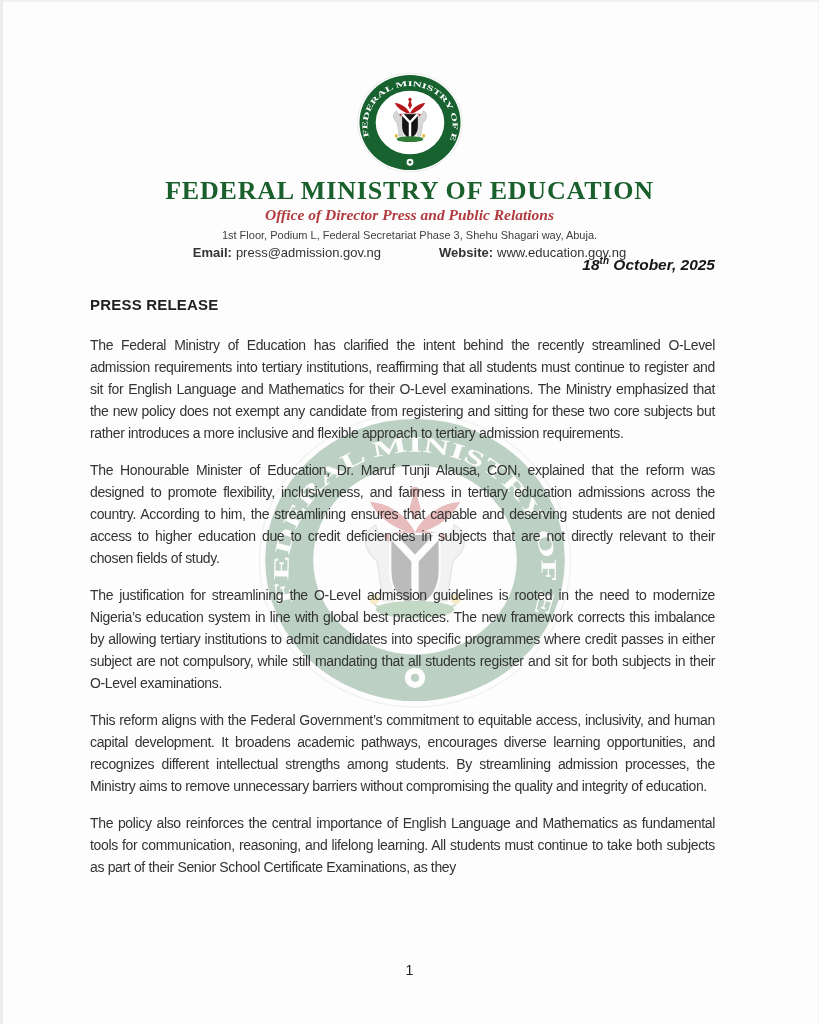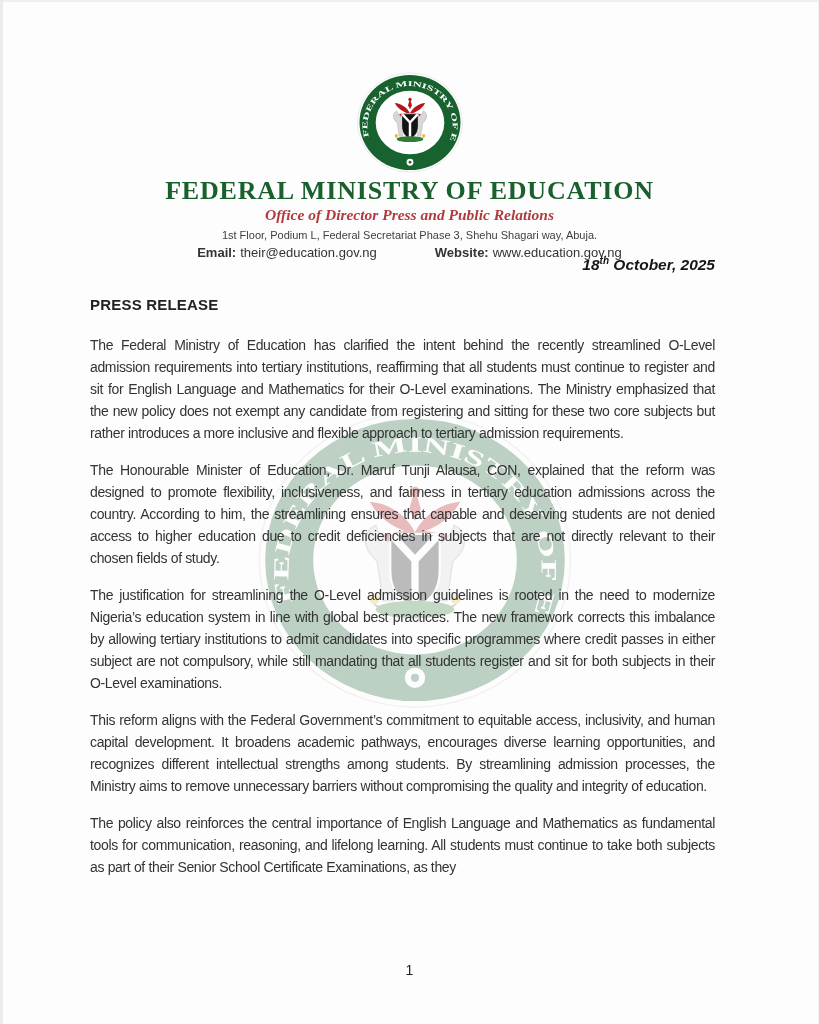--- a/index.html
+++ b/index.html
@@ -110,21 +110,21 @@
           <circle cx="82" cy="130" r="3.4" fill="#e5bd3a"></circle>
           <circle cx="138" cy="130" r="3.4" fill="#e5bd3a"></circle>
         </g>
       </g>
     </svg>
 
     <div class="ministry-name">FEDERAL MINISTRY OF EDUCATION</div>
     <div class="office-line">Office of Director Press and Public Relations</div>
     <div class="address-line">1st Floor, Podium L, Federal Secretariat Phase 3, Shehu Shagari way, Abuja.</div>
     <div class="contact-line">
-      <span class="label">Email:</span><span class="value">their@education.gov.ng</span><span class="label website-label">Website:</span><span class="value">www.education.gov.ng</span>
+      <span class="label">Email:</span><span class="value">press@admission.gov.ng</span><span class="label website-label">Website:</span><span class="value">www.education.gov.ng</span>
     </div>
   </header>
 
   <div class="date-line">
     <span>18</span><sup>th</sup><span> October, 2025</span>
   </div>
 
   <main class="content">
     <div class="press-release">PRESS RELEASE</div>
     <div class="doc-title">

